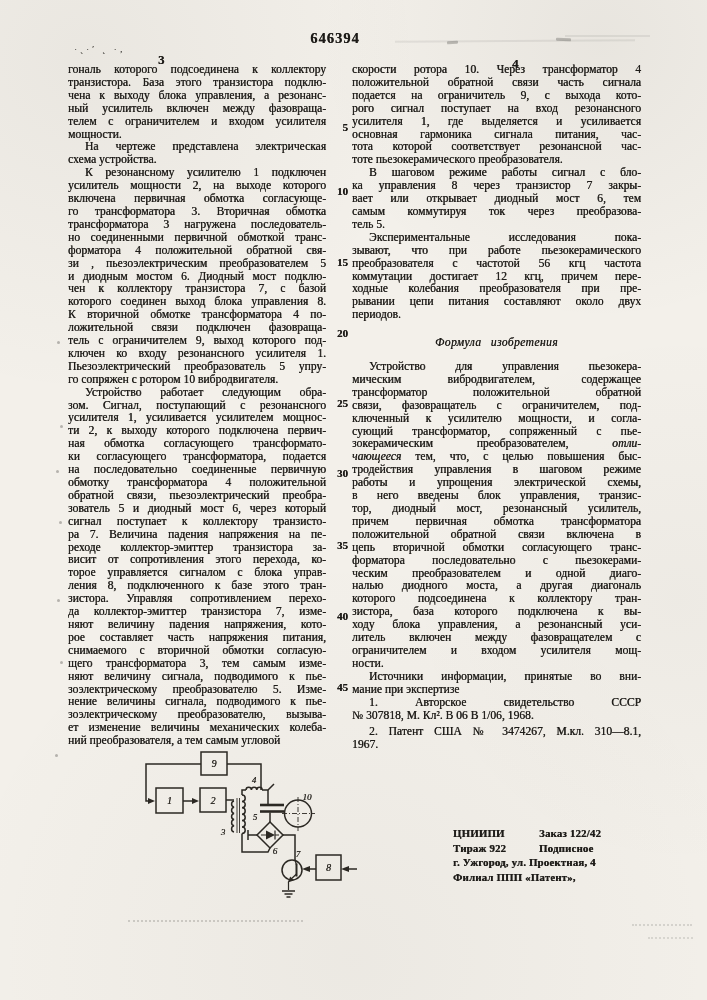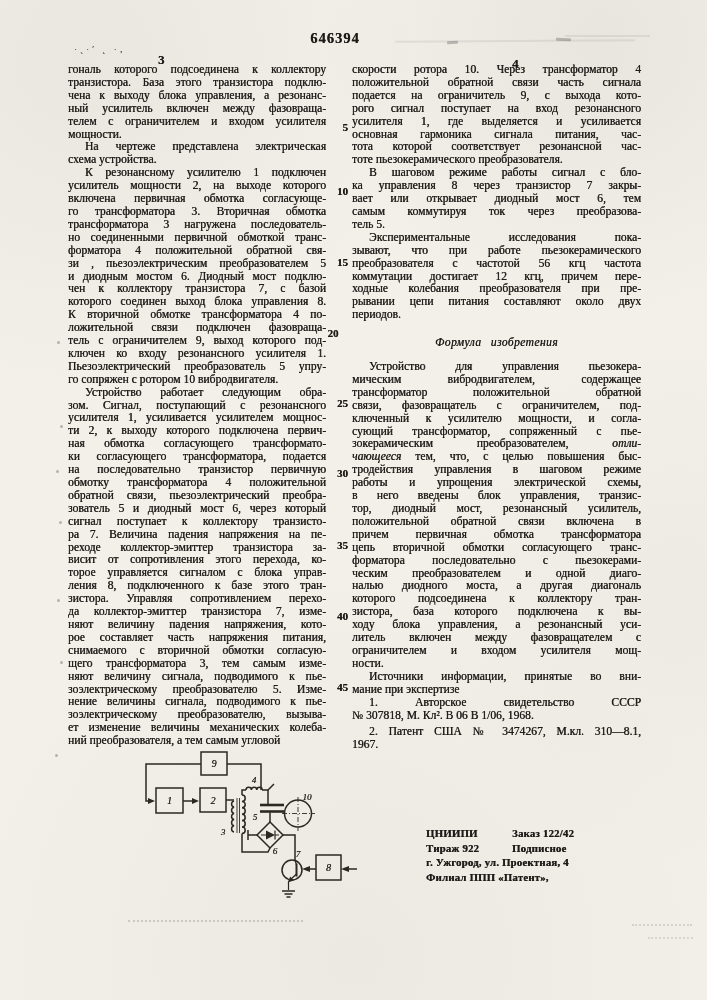--- a/index.html
+++ b/index.html
@@ -37,29 +37,29 @@
   .para.gap-sm{margin-top:4px;font-family:Liberation Serif, serif;}
   .it{font-style:italic;}
   .gutter{position:absolute;left:318px;top:0;width:30px;}
   .gutter span{
     position:absolute;width:30px;text-align:right;
     font-size:11px;font-weight:bold;line-height:12px;
   }
   .gutter span:nth-child(1){top:121px;}
   .gutter span:nth-child(2){top:185px;}
   .gutter span:nth-child(3){top:256px;}
-  .gutter span:nth-child(4){top:327px;text-align:center;}
+  .gutter span:nth-child(4){top:327px;}
   .gutter span:nth-child(5){top:397px;}
   .gutter span:nth-child(6){top:467px;}
   .gutter span:nth-child(7){top:539px;}
   .gutter span:nth-child(8){top:610px;}
   .gutter span:nth-child(9){top:681px;}
   .figure{position:absolute;left:135px;top:744px;width:232px;height:168px;}
   .figure svg{display:block;}
-  .imprint{position:absolute;left:426px;top:826px;font-size:10.8px;line-height:14.6px;font-weight:bold;letter-spacing:0.2px;}
+  .imprint{position:absolute;left:453px;top:826px;font-size:10.8px;line-height:14.6px;font-weight:bold;letter-spacing:0.2px;}
   .imprint .row{display:flex;white-space:nowrap;}
   .imprint .c0{width:86px;}
   .noise{position:absolute;pointer-events:none;}
   .smudge{color:rgba(40,38,34,0.38);font-size:9px;filter:blur(0.5px);letter-spacing:3px;}
   .streak{background:rgba(40,38,34,0.08);height:2px;}
   .dash{background:rgba(40,38,34,0.26);height:2.5px;border-radius:1px;}
   .dot{width:3px;height:3px;border-radius:50%;background:rgba(40,38,34,0.3);}
   .dotline{border-top:2px dotted rgba(40,38,34,0.18);height:0;}
 </style>
 </head>
@@ -115,21 +115,21 @@
         <div class="line">Пьезоэлектрический преобразователь 5 упру-</div>
         <div class="line last">го сопряжен с ротором 10 вибродвигателя.</div>
       </div>
       <div class="para body indent">
         <div class="line">Устройство работает следующим обра-</div>
         <div class="line">зом. Сигнал, поступающий с резонансного</div>
         <div class="line">усилителя 1, усиливается усилителем мощнос-</div>
         <div class="line">ти 2, к выходу которого подключена первич-</div>
         <div class="line">ная обмотка согласующего трансформато-</div>
         <div class="line">ки согласующего трансформатора, подается</div>
-        <div class="line">на последовательно транзистор первичную</div>
+        <div class="line">на последовательно соединенные первичную</div>
         <div class="line">обмотку трансформатора 4 положительной</div>
         <div class="line">обратной связи, пьезоэлектрический преобра-</div>
         <div class="line">зователь 5 и диодный мост 6, через который</div>
         <div class="line">сигнал поступает к коллектору транзисто-</div>
         <div class="line">ра 7. Величина падения напряжения на пе-</div>
         <div class="line">реходе коллектор-эмиттер транзистора за-</div>
         <div class="line">висит от сопротивления этого перехода, ко-</div>
         <div class="line">торое управляется сигналом с блока управ-</div>
         <div class="line">ления 8, подключенного к базе этого тран-</div>
         <div class="line">зистора. Управляя сопротивлением перехо-</div>
@@ -182,22 +182,22 @@
         <div class="line">трансформатор положительной обратной</div>
         <div class="line">связи, фазовращатель с ограничителем, под-</div>
         <div class="line">ключенный к усилителю мощности, и согла-</div>
         <div class="line">сующий трансформатор, сопряженный с пье-</div>
         <div class="line"><span>зокерамическим преобразователем, </span><span class="it">отли-</span></div>
         <div class="line"><span class="it">чающееся</span><span> тем, что, с целью повышения быс-</span></div>
         <div class="line">тродействия управления в шаговом режиме</div>
         <div class="line">работы и упрощения электрической схемы,</div>
         <div class="line">в него введены блок управления, транзис-</div>
         <div class="line">тор, диодный мост, резонансный усилитель,</div>
+        <div class="line">причем первичная обмотка трансформатора</div>
         <div class="line">положительной обратной связи включена в</div>
-        <div class="line">причем первичная обмотка трансформатора</div>
         <div class="line">цепь вторичной обмотки согласующего транс-</div>
         <div class="line">форматора последовательно с пьезокерами-</div>
         <div class="line">ческим преобразователем и одной диаго-</div>
         <div class="line">налью диодного моста, а другая диагональ</div>
         <div class="line">которого подсоединена к коллектору тран-</div>
         <div class="line">зистора, база которого подключена к вы-</div>
         <div class="line">ходу блока управления, а резонансный уси-</div>
         <div class="line">литель включен между фазовращателем с</div>
         <div class="line">ограничителем и входом усилителя мощ-</div>
         <div class="line last">ности.</div>

